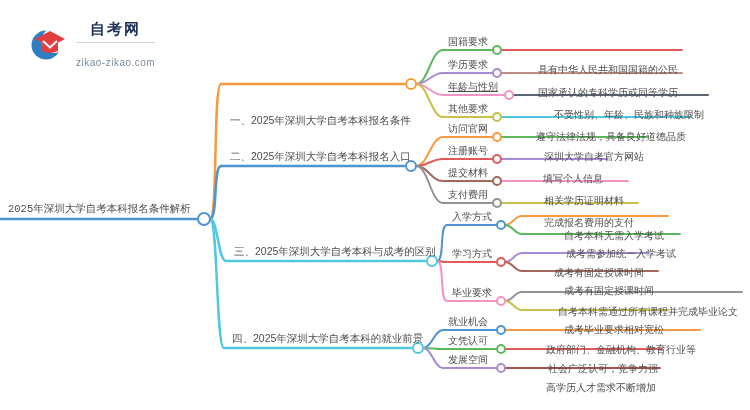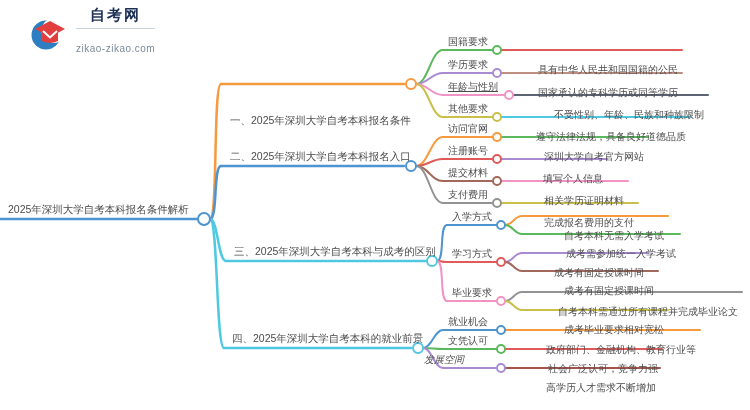--- a/index.html
+++ b/index.html
@@ -8,21 +8,21 @@
     font-family:"Liberation Sans","DejaVu Sans",sans-serif;overflow:hidden;
   }
   svg.wires{position:absolute;left:0;top:0;z-index:1;}
   .nodelabel{
     position:absolute;z-index:2;white-space:nowrap;color:#4c4c4c;
     font-size:10px;line-height:13px;letter-spacing:0;
   }
   .rootlabel,.branchlabel{font-size:10.5px;}
   .leaflabel{text-align:right;margin-top:28px;}
   
-  #logo{position:absolute;left:30px;top:6px;display:flex;align-items:flex-end;z-index:3;}
+  #logo{position:absolute;left:30px;top:20px;display:flex;align-items:center;z-index:3;}
   #logo .txt{margin-left:6px;}
   #logo .title{
     font-size:15px;font-weight:bold;color:#1c2f55;letter-spacing:2px;
     padding:0 4px 3px 4px;text-align:center;
   }
   #logo .domain{
     font-size:10px;color:#7a8a99;border-top:1px solid #c9d4dd;
     padding-top:14px;letter-spacing:0.5px;text-align:center;
   }
 </style>
@@ -114,21 +114,21 @@
       <path d="M505,349 L662,349" stroke="#E05A5A" stroke-width="2" fill="none" stroke-linecap="round"></path>
       <circle cx="501" cy="349" r="4" fill="#fff" stroke="#5CB85C" stroke-width="2"></circle>
       <path d="M423,348 C432,348 434,368 443,368" stroke="#A98BD3" stroke-width="2" fill="none" stroke-linecap="round"></path>
       <path d="M443,368 L496,368" stroke="#A98BD3" stroke-width="2" fill="none" stroke-linecap="round"></path>
       <path d="M505,368 L660,368" stroke="#A8524C" stroke-width="2" fill="none" stroke-linecap="round"></path>
       <circle cx="501" cy="368" r="4" fill="#fff" stroke="#A98BD3" stroke-width="2"></circle>
       <circle cx="418" cy="348" r="5" fill="#fff" stroke="#4EC9E1" stroke-width="2"></circle>
       <circle cx="204" cy="219" r="6" fill="#fff" stroke="#4E94D0" stroke-width="2"></circle>
     </svg>
 
-<div class="nodelabel rootlabel" style="left: 8px; top: 203px;">2025年深圳大学自考本科报名条件解析</div>
+<div class="nodelabel rootlabel" style="left: 8px; top: 203px; font-family: Liberation Mono, monospace;">2025年深圳大学自考本科报名条件解析</div>
     <div class="nodelabel branchlabel" style="left: 230px; top: 68px; margin-top: 46px;">一、2025年深圳大学自考本科报名条件</div>
     <div class="nodelabel sublabel" style="left: 448px; top: 35px;">国籍要求</div>
     <div class="nodelabel leaflabel" style="right: 72px; top: 35px;">具有中华人民共和国国籍的公民</div>
     <div class="nodelabel sublabel" style="left: 448px; top: 58px;">学历要求</div>
     <div class="nodelabel leaflabel" style="right: 72px; top: 58px;">国家承认的专科学历或同等学历</div>
     <div class="nodelabel sublabel" style="left: 448px; top: 80px; text-decoration: underline;">年龄与性别</div>
     <div class="nodelabel leaflabel" style="right: 46px; top: 80px;">不受性别、年龄、民族和种族限制</div>
     <div class="nodelabel sublabel" style="left: 448px; top: 102px;">其他要求</div>
     <div class="nodelabel leaflabel" style="right: 64px; top: 102px;">遵守法律法规，具备良好道德品质</div>
     <div class="nodelabel branchlabel" style="left: 230px; top: 150px;">二、2025年深圳大学自考本科报名入口</div>
@@ -148,15 +148,15 @@
     <div class="nodelabel leaflabel" style="right: 106px; top: 238px;">成考有固定授课时间</div>
     <div class="nodelabel leaflabel" style="right: 96px; top: 256px;">成考有固定授课时间</div>
     <div class="nodelabel sublabel" style="left: 452px; top: 286px;">毕业要求</div>
     <div class="nodelabel leaflabel" style="right: 12px; top: 277px;">自考本科需通过所有课程并完成毕业论文</div>
     <div class="nodelabel leaflabel" style="right: 86px; top: 295px;">成考毕业要求相对宽松</div>
     <div class="nodelabel branchlabel" style="left: 232px; top: 332px;">四、2025年深圳大学自考本科的就业前景</div>
     <div class="nodelabel sublabel" style="left: 448px; top: 315px;">就业机会</div>
     <div class="nodelabel leaflabel" style="right: 54px; top: 315px;">政府部门、金融机构、教育行业等</div>
     <div class="nodelabel sublabel" style="left: 448px; top: 334px;">文凭认可</div>
     <div class="nodelabel leaflabel" style="right: 92px; top: 334px;">社会广泛认可，竞争力强</div>
-    <div class="nodelabel sublabel" style="left: 424px; top: 353px; font-style: italic;">发展空间</div>
+    <div class="nodelabel sublabel" style="left: 448px; top: 353px;">发展空间</div>
     <div class="nodelabel leaflabel" style="right: 94px; top: 353px;">高学历人才需求不断增加</div>
   </div>
 
 </body></html>

